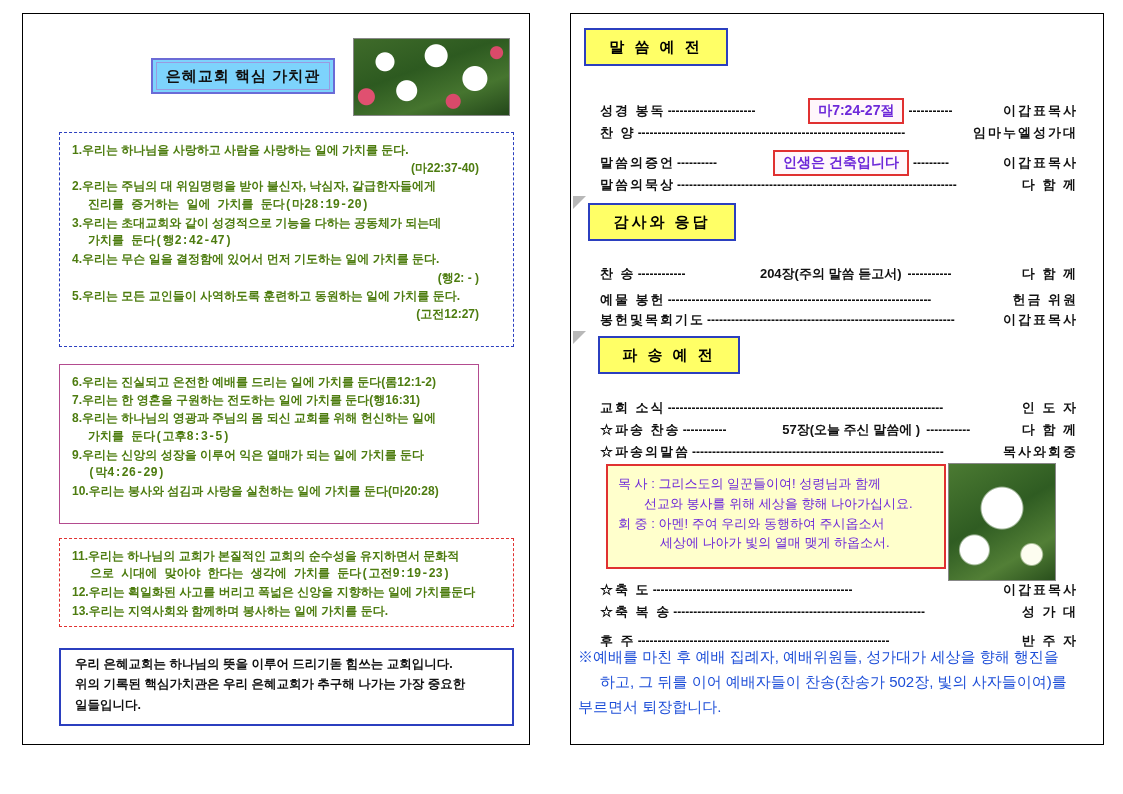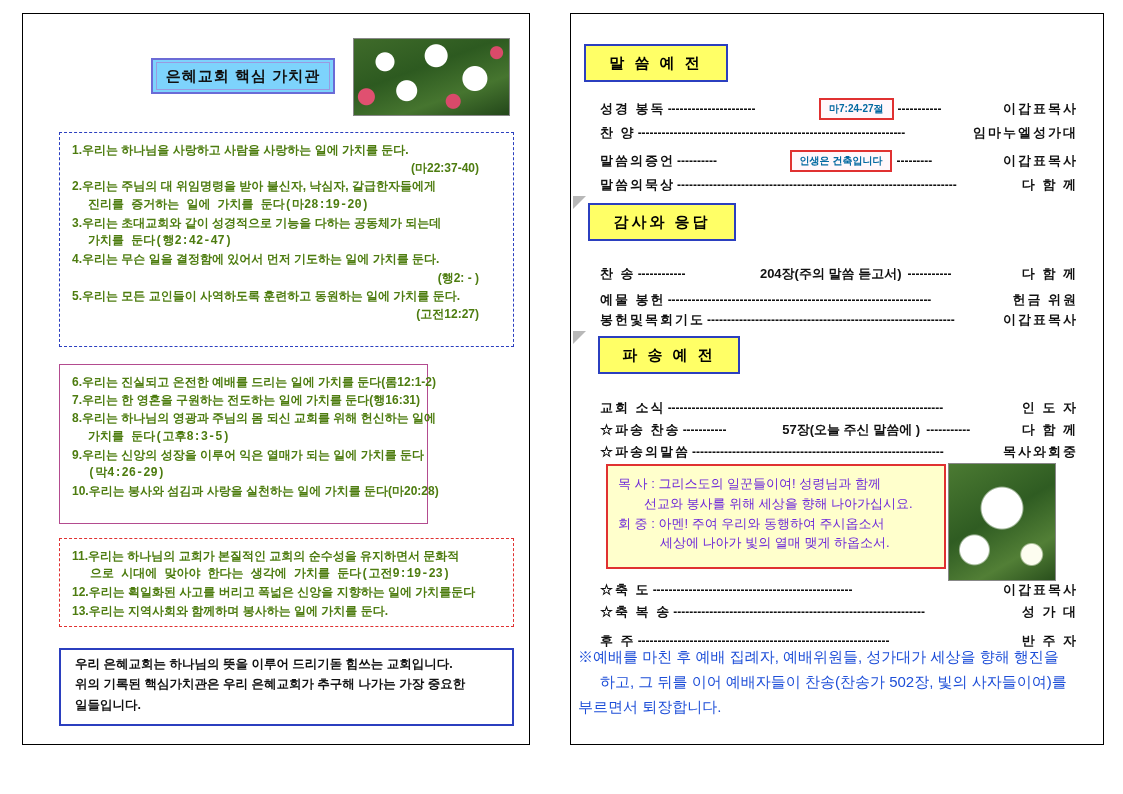--- a/index.html
+++ b/index.html
@@ -109,21 +109,21 @@
   #values-box-1 {
     left: 36px;
     top: 118px;
     width: 455px;
     height: 215px;
     border: 1px dashed #2b3fbf;
   }
   #values-box-2 {
     left: 36px;
     top: 350px;
-    width: 369px;
+    width: 420px;
     height: 160px;
     border: 1px solid #b34b8f;
   }
   #values-box-3 {
     left: 36px;
     top: 524px;
     width: 455px;
     height: 89px;
     border: 1px dashed #e03131;
   }
@@ -185,21 +185,21 @@
     position: absolute;
     background: #b8b8b8;
     z-index: -1;
   }
   .tri {
     position: absolute;
     width: 0; height: 0;
     border-left: 13px solid #b8b8b8;
     border-bottom: 13px solid transparent;
   }
-  #head-1 { left: 584px; top: 44px; width: 144px; height: 38px; }
+  #head-1 { left: 584px; top: 28px; width: 144px; height: 38px; }
   #head-1-sh { left: 592px; top: 44px; width: 144px; height: 38px; }
   #head-2 { left: 588px; top: 203px; width: 148px; height: 38px; }
   #head-2-sh { left: 596px; top: 211px; width: 148px; height: 38px; }
   #head-3 { left: 598px; top: 336px; width: 142px; height: 38px; }
   #head-3-sh { left: 606px; top: 344px; width: 142px; height: 38px; }
   #tri-2 { left: 573px; top: 196px; }
   #tri-3 { left: 573px; top: 331px; }
 
   .line-row {
     position: absolute;
@@ -215,23 +215,23 @@
     box-sizing: border-box;
   }
   .lbl { flex: 0 0 auto; letter-spacing: 2px; }
   .dots { flex: 1 1 auto; overflow: hidden; white-space: nowrap; color: #111; font-size: 12px; letter-spacing: 0px; padding: 0 2px; }
   .rgt { flex: 0 0 auto; letter-spacing: 2px; }
   .mid-chip {
     flex: 0 0 auto;
     border: 2px solid #e03131;
     background: #fff7fb;
     padding: 2px 8px;
-    font-size: 10px;
-    font-weight: bold;
-    color: #0369a1;
+    font-size: 14px;
+    font-weight: bold;
+    color: #6d28d9;
     margin: 0 2px;
   }
   .mid-plain { flex: 0 0 auto; padding: 0 4px; }
 
   #resp-box {
     position: absolute;
     left: 606px;
     top: 464px;
     width: 340px;
     height: 105px;

